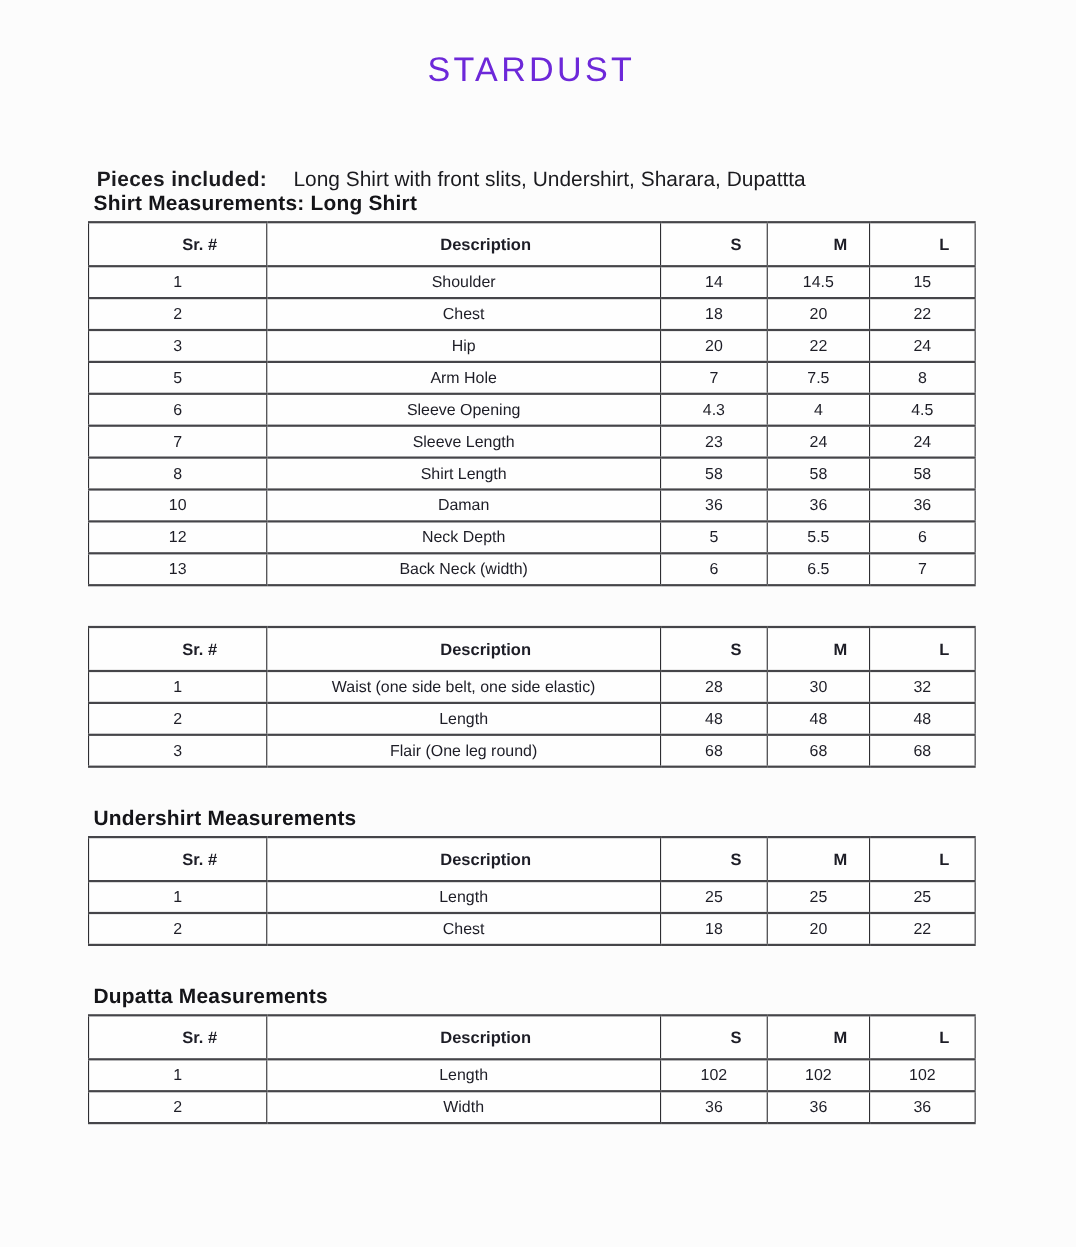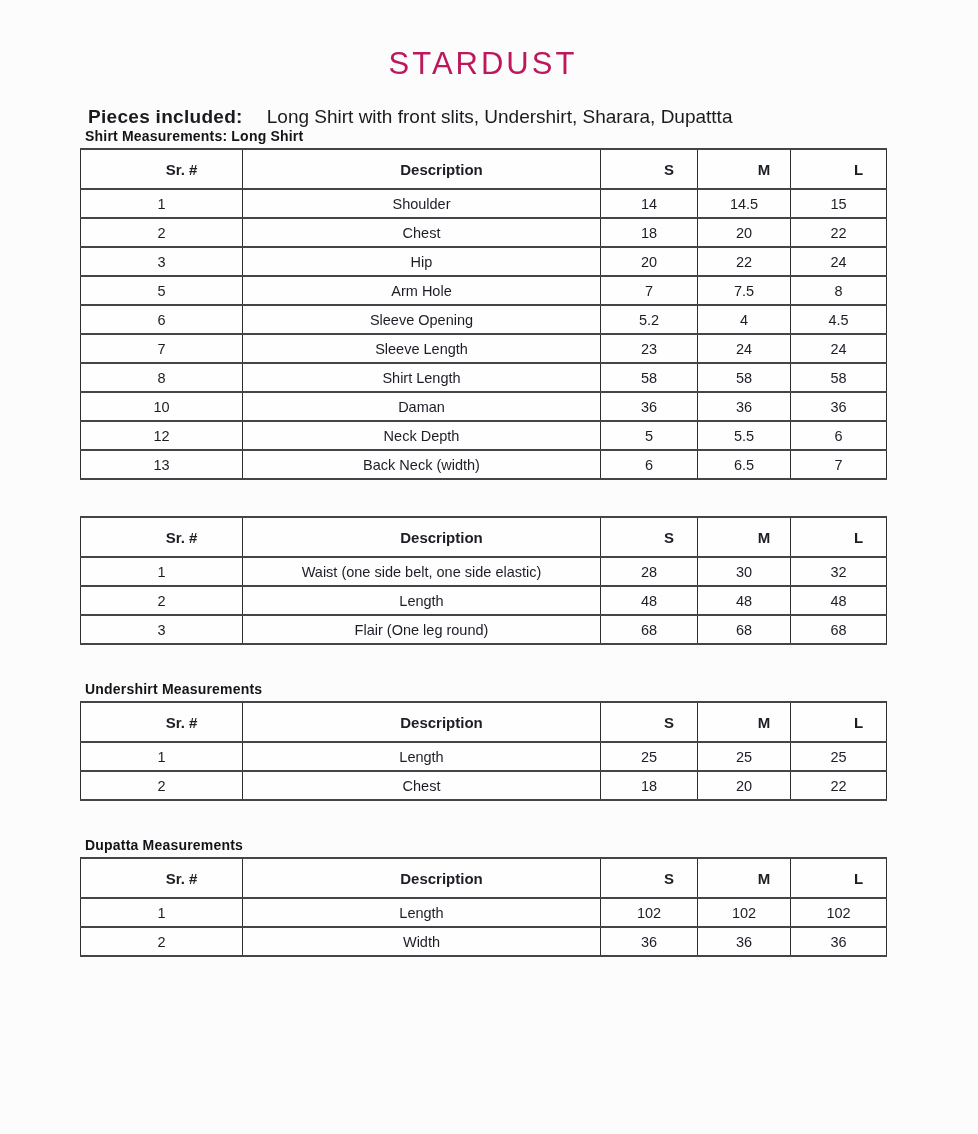--- a/index.html
+++ b/index.html
@@ -13,37 +13,37 @@
     overflow: hidden;
   }
   .page {
     padding: 46px 92px 0 80px;
   }
   .doc-title {
     text-align: center;
     font-size: 31px;
     font-weight: 500;
     letter-spacing: 3px;
-    color: #be185d;
-    margin-bottom: 24px;
+    color: #6d28d9;
+    margin-bottom: 71px;
   }
   .pieces-line {
     font-size: 19px;
     margin-left: 8px;
     color: #1b1b1f;
     white-space: nowrap;
   }
   .pieces-label {
     font-weight: 700;
     letter-spacing: 0.3px;
     margin-right: 24px;
   }
   .section { margin-bottom: 36px; }
   .section-heading {
-    font-size: 14px;
+    font-size: 19px;
     font-weight: 700;
     color: #141418;
     margin-left: 5px;
     margin-bottom: 4px;
     letter-spacing: 0.2px;
   }
   table.meas {
     border-collapse: collapse;
     width: 806px;
     table-layout: fixed;
@@ -128,21 +128,21 @@
           <tr>
             <td>5</td>
             <td>Arm Hole</td>
             <td>7</td>
             <td>7.5</td>
             <td>8</td>
           </tr>
           <tr>
             <td>6</td>
             <td>Sleeve Opening</td>
-            <td>5.2</td>
+            <td>4.3</td>
             <td>4</td>
             <td>4.5</td>
           </tr>
           <tr>
             <td>7</td>
             <td>Sleeve Length</td>
             <td>23</td>
             <td>24</td>
             <td>24</td>
           </tr>

